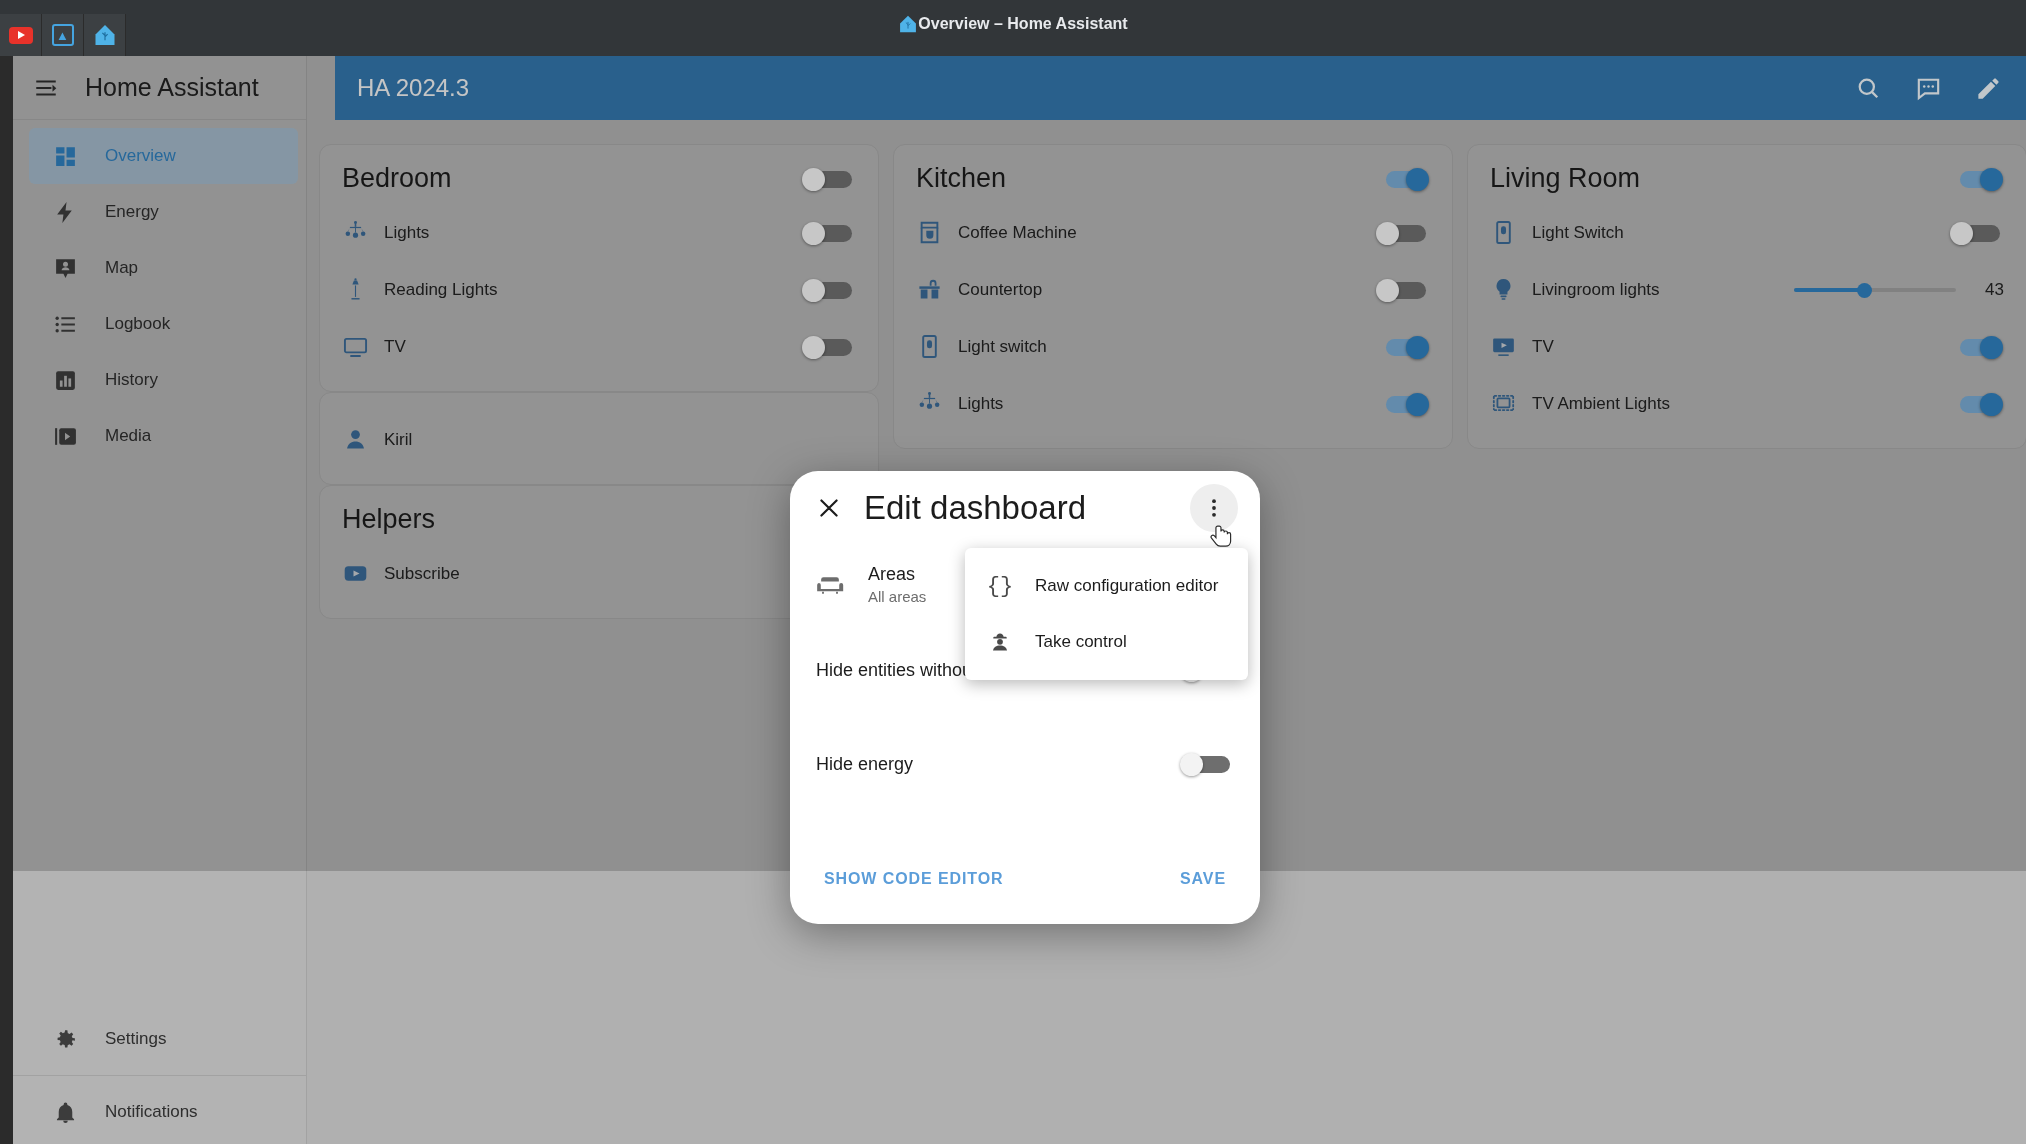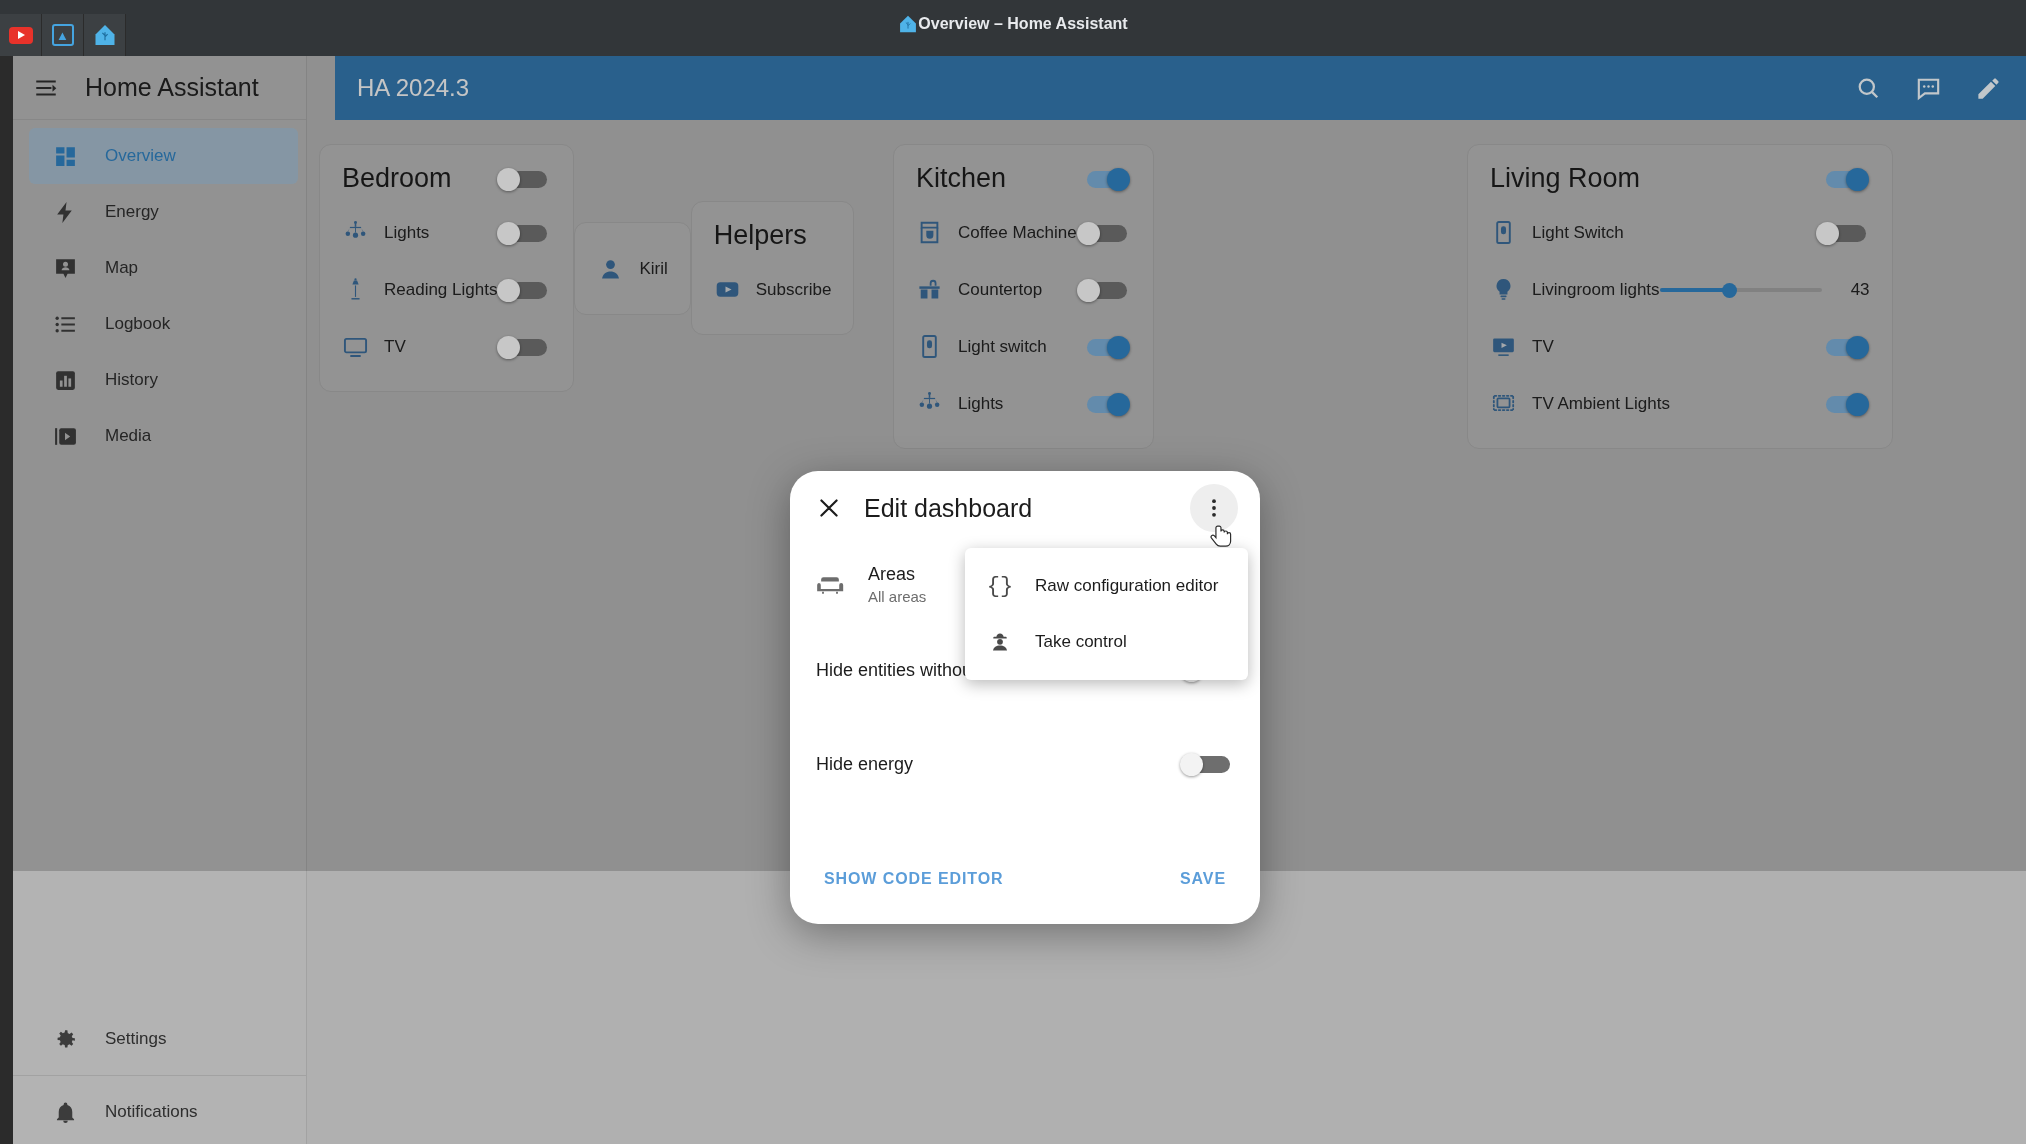--- a/index.html
+++ b/index.html
@@ -95,21 +95,21 @@
     height: 64px; background: #3276ab;
     display: flex; align-items: center;
     padding: 8px 22px; gap: 0; margin-left: 28px;
   }
   .topbar-title { color: #f1f1f1; font-size: 24px; flex: 1 1 auto; }
   .topbar-actions { display: flex; align-items: center; gap: 30px; padding-right: 14px; }
   .topbar-actions .ico { width: 30px; height: 30px; cursor: pointer; display:flex; align-items:center; justify-content:center;}
 
   .board { position: relative; height: 1024px; background: #b0b0b0; padding: 24px 0 0 0; }
   .columns { display: flex; gap: 14px; padding: 0 12px; align-items: flex-start; }
-  .col { flex: 1 1 0; display: flex; flex-direction: row; min-width: 0; align-items: center; }
+  .col { flex: 1 1 0; display: flex; flex-direction: column; min-width: 0; }
 
   .card {
     background: #b4b4b4;
     border: 1px solid #a6a6a6;
     border-radius: 12px;
     padding: 18px 22px 16px 22px;
   }
   .card-head {
     display: flex; align-items: center; justify-content: space-between;
     margin-bottom: 10px;
@@ -154,21 +154,21 @@
   .scrim { position: absolute; inset: 0; background: rgba(0,0,0,0.18); }
   .dialog {
     position: absolute; left: 777px; top: 415px;
     width: 470px; height: 453px;
     background: #fff; border-radius: 28px;
     box-shadow: 0 10px 40px rgba(0,0,0,.35);
     display: flex; flex-direction: column;
   }
   .dlg-head { display: flex; align-items: center; height: 74px; padding: 0 22px; gap: 18px; }
   .dlg-close { width: 34px; height: 34px; display: flex; align-items: center; justify-content: center; cursor: pointer; }
-  .dlg-title { font-size: 25px; color: #1c1c1c; flex: 1 1 auto; }
+  .dlg-title { font-size: 33px; color: #1c1c1c; flex: 1 1 auto; }
   .dlg-more {
     width: 48px; height: 48px; border-radius: 50%;
     display: flex; align-items: center; justify-content: center; cursor: pointer;
     background: #eeeeee;
   }
   .dlg-body { flex: 1 1 auto; padding: 0 26px; position: relative; }
   .dlg-row { display: flex; align-items: center; height: 78px; }
   .dlg-row .ico { flex: 0 0 52px; display: flex; align-items: center; }
   .dlg-row .txt { display: flex; flex-direction: column; gap: 3px; }
   .dlg-row .t1 { font-size: 18px; color: #1c1c1c; }

